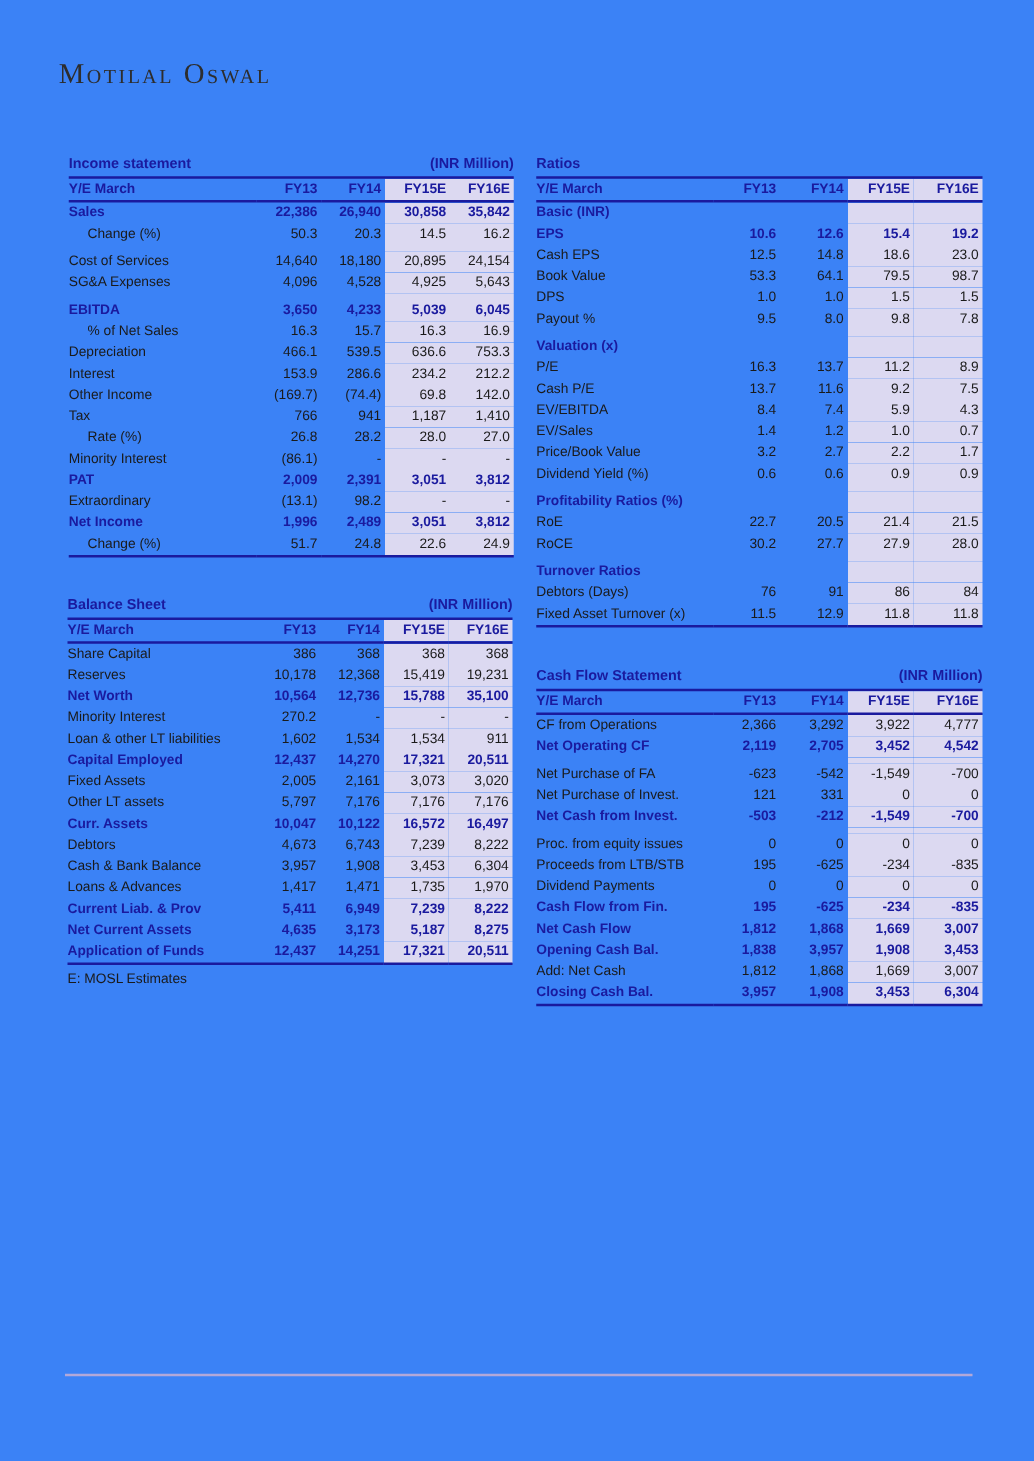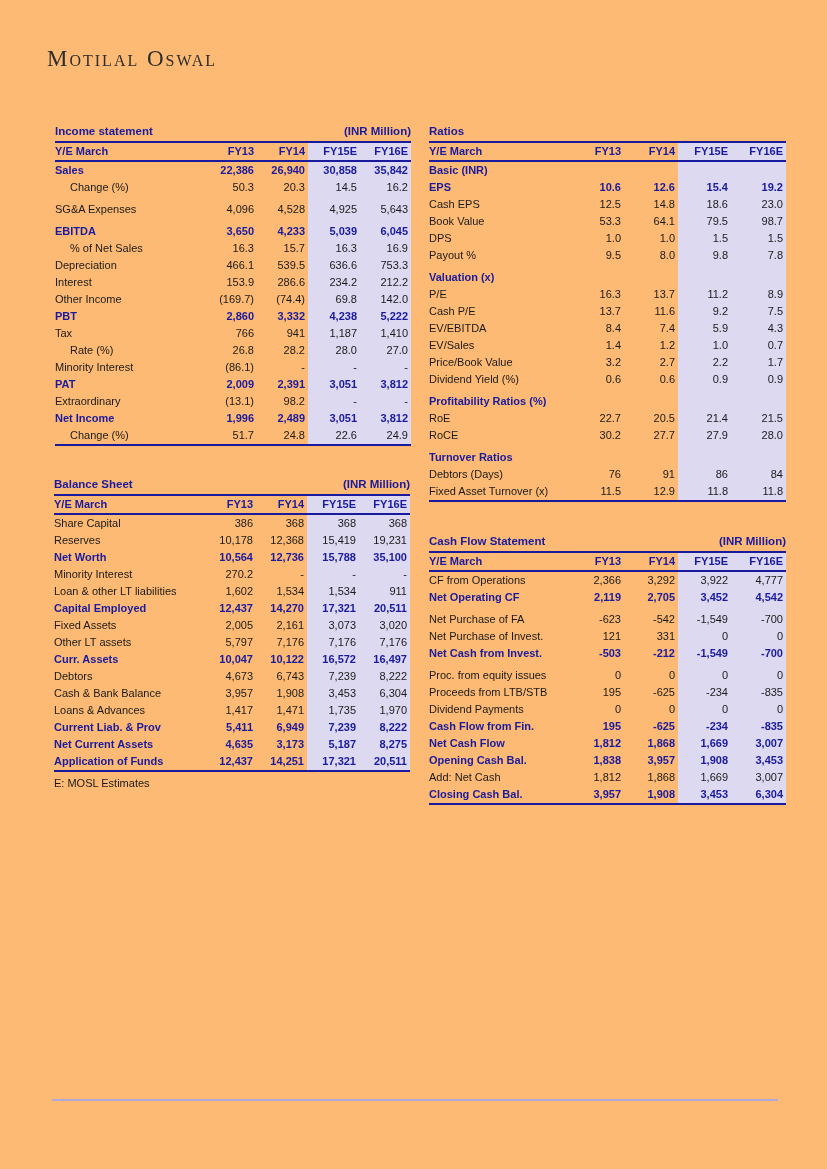--- a/index.html
+++ b/index.html
@@ -1,17 +1,17 @@
 <!DOCTYPE html>
 <html style="--navy: #1a1a9e; --ink: #1a1a1a; --hl: #dcd9f1; --rule: #b2a8d9;"><head>
 <meta charset="utf-8">
 <style>
   html,body{margin:0;padding:0;background:#ffffff;}
   body{width:827px;height:1169px;font-family:"Liberation Sans",sans-serif;}
-  .page{position:relative;width:827px;height:1169px;background:#fdba74;overflow:hidden;}
+  .page{position:relative;width:827px;height:1169px;background:#3b82f6;overflow:hidden;}
 
   .logo{position:absolute;left:47px;top:46px;font-family:"Liberation Serif",serif;
         font-variant:small-caps;font-size:23px;letter-spacing:2px;color:#2d2d2d;}
 
   .fin-table{position:absolute;font-size:11px;line-height:17px;color:var(--ink,#1a1a1a);}
   .tbl-head{display:flex;justify-content:space-between;align-items:flex-end;
             border-bottom:2px solid var(--navy,#1a1a9e);padding-bottom:1px;height:16px;}
   .tbl-title,.tbl-unit{font-weight:bold;color:var(--navy,#1a1a9e);font-size:11.5px;white-space:nowrap;}
 
   table{border-collapse:collapse;table-layout:fixed;width:100%;
@@ -76,20 +76,27 @@
             <td class="num hl">16.2</td>
           </tr>
           <tr class="gap">
             <td></td>
             <td></td>
             <td></td>
             <td class="hl"></td>
             <td class="hl"></td>
           </tr>
           <tr>
+            <td class="lbl">Cost of Services</td>
+            <td class="num">14,640</td>
+            <td class="num">18,180</td>
+            <td class="num hl">20,895</td>
+            <td class="num hl">24,154</td>
+          </tr>
+          <tr>
             <td class="lbl">SG&amp;A Expenses</td>
             <td class="num">4,096</td>
             <td class="num">4,528</td>
             <td class="num hl">4,925</td>
             <td class="num hl">5,643</td>
           </tr>
           <tr class="gap">
             <td></td>
             <td></td>
             <td></td>
@@ -123,27 +130,20 @@
             <td class="num">286.6</td>
             <td class="num hl">234.2</td>
             <td class="num hl">212.2</td>
           </tr>
           <tr>
             <td class="lbl">Other Income</td>
             <td class="num">(169.7)</td>
             <td class="num">(74.4)</td>
             <td class="num hl">69.8</td>
             <td class="num hl">142.0</td>
-          </tr>
-          <tr class="b">
-            <td class="lbl">PBT</td>
-            <td class="num">2,860</td>
-            <td class="num">3,332</td>
-            <td class="num hl">4,238</td>
-            <td class="num hl">5,222</td>
           </tr>
           <tr>
             <td class="lbl">Tax</td>
             <td class="num">766</td>
             <td class="num">941</td>
             <td class="num hl">1,187</td>
             <td class="num hl">1,410</td>
           </tr>
           <tr>
             <td class="lbl ind">Rate (%)</td>

